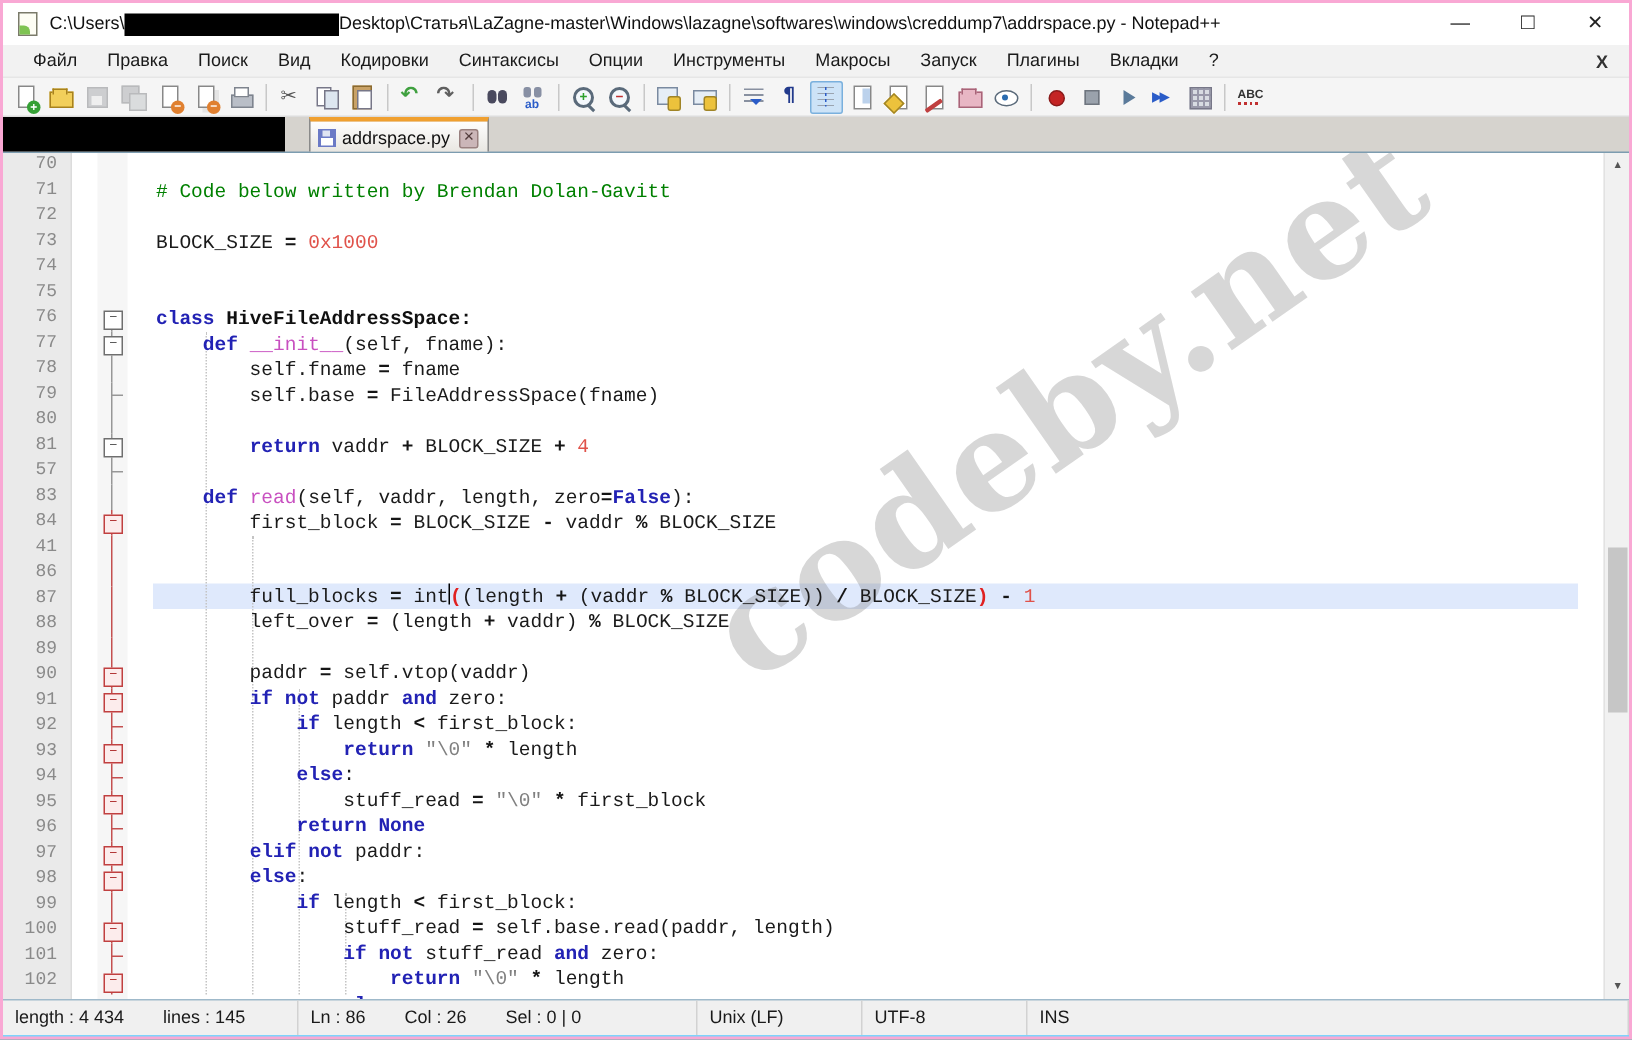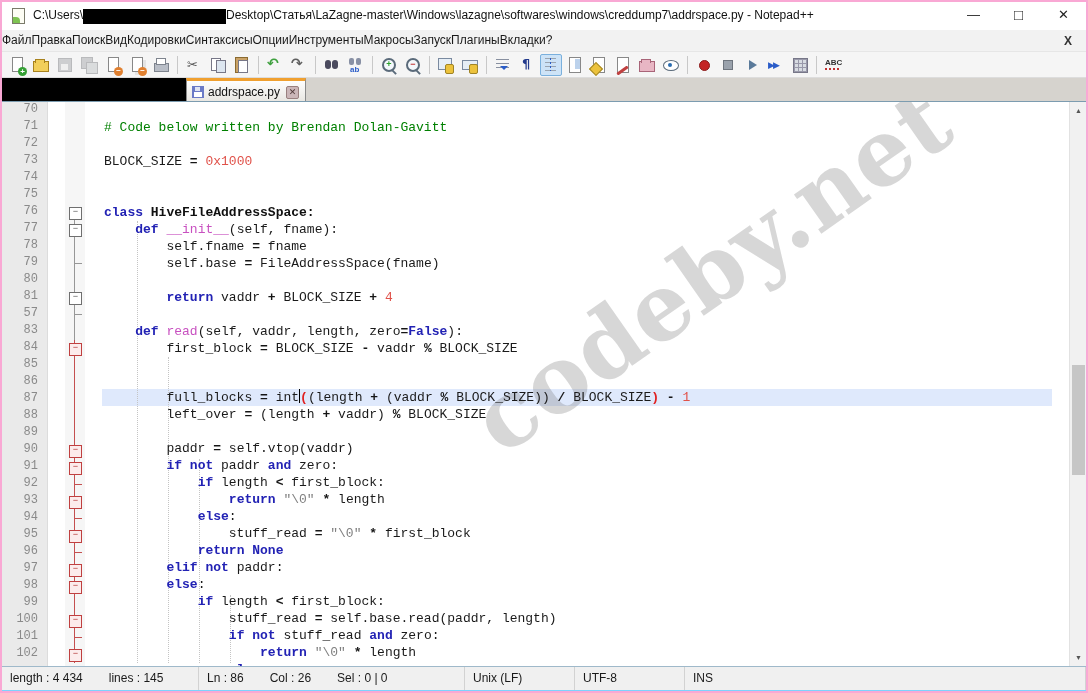--- a/index.html
+++ b/index.html
@@ -10,21 +10,21 @@
   .app-icon{width:16px;height:16px;position:relative;margin-right:7px;flex:none;}
   .app-icon::before{content:"";position:absolute;left:2px;top:0;width:11px;height:14px;background:#fdfdf4;border:1px solid #7a7a6a;}
   .app-icon::after{content:"";position:absolute;left:3px;bottom:1px;width:7px;height:6px;background:#7ec352;border-radius:0 4px 0 0;}
   .title-text{white-space:nowrap;overflow:hidden;flex:1;}
   .redact-title{display:inline-block;width:143px;height:15px;background:#000;vertical-align:middle;}
   .win-controls{display:flex;flex:none;margin-left:auto;}
   .win-btn{width:45px;height:28px;text-align:center;line-height:26px;font-size:13px;color:#222;}
   .win-btn.max{font-size:15px;}
   
   .menubar{height:22px;background:#f2f2f2;display:flex;align-items:center;font-size:12px;color:#1a1a1a;border-bottom:1px solid #e6e6e6;}
-  .menu-item{padding:0 0;line-height:21px;}
+  .menu-item{padding:0 0;line-height:21px;margin-left:20px;}
   .menu-close{margin-left:auto;padding:0 14px;font-weight:bold;color:#333;font-size:12px;}
   
   .toolbar{height:26px;background:#f5f5f5;display:flex;align-items:center;padding-left:3px;border-bottom:1px solid #ddd;}
   .tb-btn{width:22px;height:22px;display:flex;align-items:center;justify-content:center;border-radius:2px;margin:0 1px;flex:none;}
   .tb-btn.active{background:#cde3f7;border:1px solid #7ab0dd;}
   .tb-btn.disabled{opacity:.45;filter:grayscale(60%);}
   .tb-sep{width:1px;height:18px;background:#c8c8c8;margin:0 4px;flex:none;}
   .ic{position:relative;width:18px;height:18px;display:block;flex:none;}
   .ic::before,.ic::after{position:absolute;content:"";}
   .ic-new::before{left:4px;top:1px;width:9px;height:13px;background:#fff;border:1px solid #888;}
@@ -74,21 +74,21 @@
   .ic-record::before{left:4px;top:4px;width:9px;height:9px;background:#c42424;border:1px solid #8a1a1a;border-radius:50%;}
   .ic-stop::before{left:4px;top:4px;width:8px;height:8px;background:#9aa2ac;border:1px solid #6e757e;}
   .ic-play::before{left:6px;top:4px;width:0;height:0;border:5px solid transparent;border-left:8px solid #5a7a9a;}
   .ic-playmulti::before{content:"▶▶";font:9px "DejaVu Sans",sans-serif;color:#2a5cc8;letter-spacing:-2px;left:1px;top:4px;}
   .ic-savemacro::before{left:2px;top:2px;width:13px;height:13px;border:1px solid #778;background-color:#d8dce2;background-image:repeating-linear-gradient(to right,#99a 0 1px,transparent 1px 4px),repeating-linear-gradient(to bottom,#99a 0 1px,transparent 1px 4px);}
   .ic-abc::before{content:"ABC";font:bold 8px/8px "Liberation Sans",sans-serif;color:#333;left:1px;top:3px;}
   .ic-abc::after{left:1px;top:12px;width:15px;height:2px;background:repeating-linear-gradient(to right,#c03030 0 2px,transparent 2px 4px);}
   
   .tabbar{height:24px;background:#d6d3ce;position:relative;border-bottom:1px solid #7c9cb0;}
   .tab-redact{position:absolute;left:0;top:0;width:188px;height:23px;background:#000;}
-  .tab{position:absolute;left:184px;top:0;height:23px;display:flex;align-items:center;background:linear-gradient(#fefefe,#e9e7e2);border:1px solid #8a8a8a;border-bottom:none;border-top:3px solid #f0a030;padding:2px 6px 0 5px;font-size:12px;color:#111;}
+  .tab{position:absolute;left:204px;top:0;height:23px;display:flex;align-items:center;background:linear-gradient(#fefefe,#e9e7e2);border:1px solid #8a8a8a;border-bottom:none;border-top:3px solid #f0a030;padding:2px 6px 0 5px;font-size:12px;color:#111;}
   .tab-floppy{width:12px;height:12px;background:#6b7ac6;position:relative;margin-right:4px;flex:none;}
   .tab-floppy::before{content:"";position:absolute;left:2px;bottom:1px;width:8px;height:5px;background:#fff;}
   .tab-floppy::after{content:"";position:absolute;left:3px;top:1px;width:5px;height:4px;background:#dfe4f2;}
   .tab-close{width:13px;height:13px;margin-left:6px;background:#cbb6b8;border:1px solid #99807f;border-radius:2px;font:bold 9px/11px "DejaVu Sans",sans-serif;color:#503a3a;text-align:center;flex:none;}
   
   .editor{height:564px;display:flex;background:#fff;position:relative;gap:17px;}
   .gutter{width:46px;background:#eaeaea;flex:none;border-right:1px solid #dcdcdc;}
   .gut-num{height:17px;line-height:17px;text-align:right;padding-right:9px;color:#8a8a8a;font:12px "Liberation Mono",monospace;}
   .foldmargin{width:20px;background:#f6f6f6;flex:none;}
   .fold-cell{position:relative;width:20px;height:17px;}
@@ -287,21 +287,21 @@
         <div class="gut-num">75</div>
         <div class="gut-num">76</div>
         <div class="gut-num">77</div>
         <div class="gut-num">78</div>
         <div class="gut-num">79</div>
         <div class="gut-num">80</div>
         <div class="gut-num">81</div>
         <div class="gut-num">57</div>
         <div class="gut-num">83</div>
         <div class="gut-num">84</div>
-        <div class="gut-num">85</div>
+        <div class="gut-num">41</div>
         <div class="gut-num">86</div>
         <div class="gut-num">87</div>
         <div class="gut-num">88</div>
         <div class="gut-num">89</div>
         <div class="gut-num">90</div>
         <div class="gut-num">91</div>
         <div class="gut-num">92</div>
         <div class="gut-num">93</div>
         <div class="gut-num">94</div>
         <div class="gut-num">95</div>

